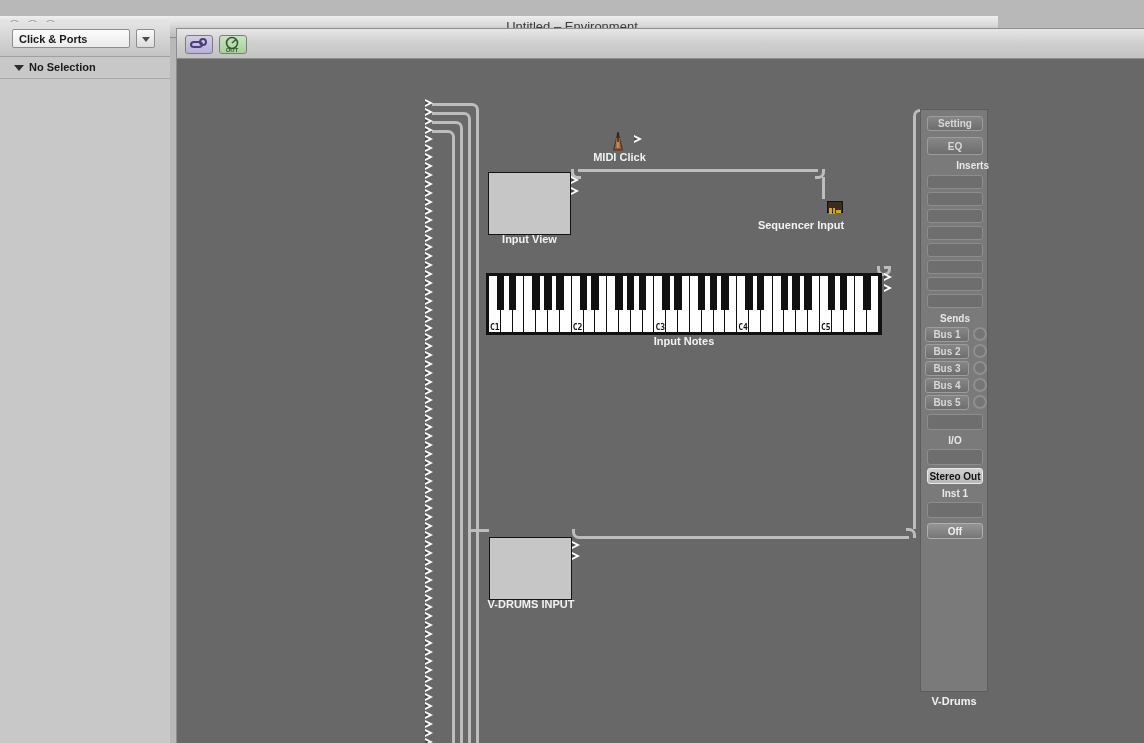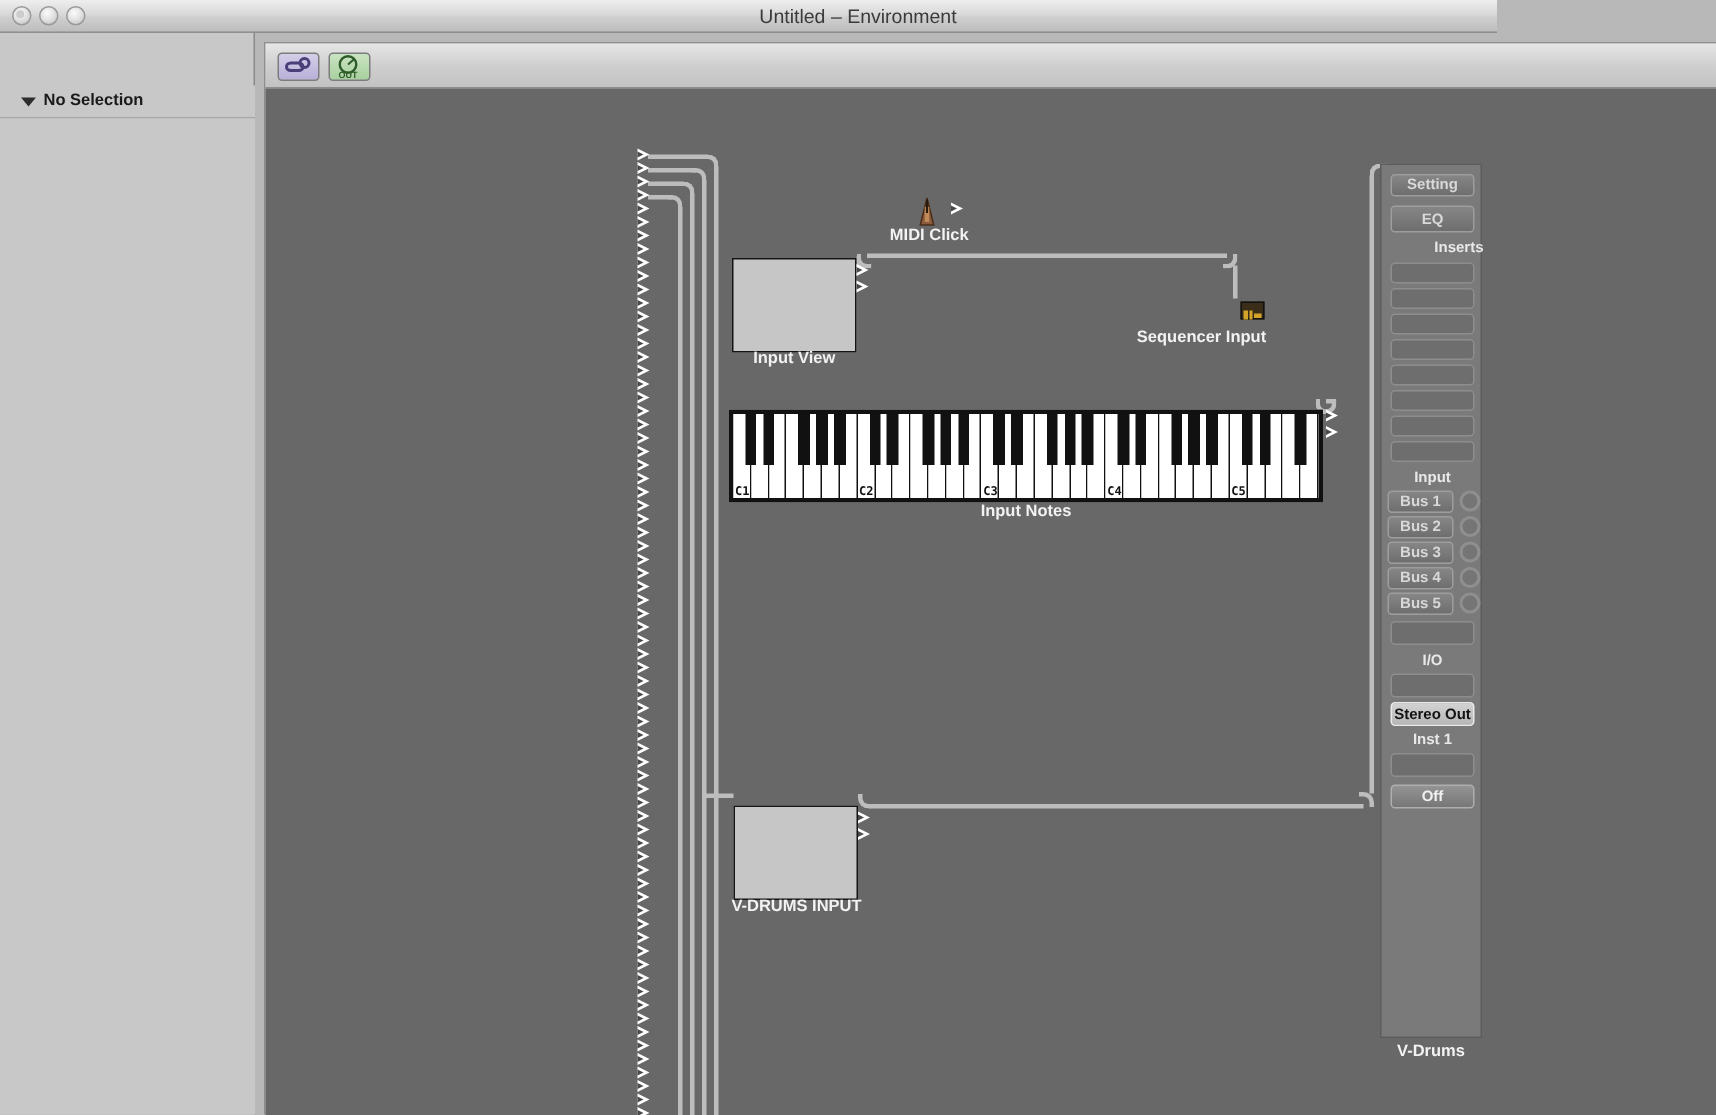--- a/index.html
+++ b/index.html
@@ -5,21 +5,21 @@
   * { box-sizing: border-box; margin: 0; padding: 0; }
   html, body {
     width: 1144px; height: 743px;
     font-family: "Liberation Sans", sans-serif;
     overflow: hidden;
     background: #b8b8b8;
   }
 
   
   #titlebar {
-    position: absolute; left: 0; top: 0; width: 998px; height: 22px;
+    position: absolute; left: 0; top: 16px; width: 998px; height: 22px;
     background: linear-gradient(to bottom, #eeeeee 0%, #d9d9d9 45%, #cfcfcf 55%, #bdbdbd 100%);
     border-bottom: 1px solid #8e8e8e;
   }
   #titlebar .title {
     position: absolute; left: 0; top: 3px; width: 1144px;
     text-align: center; font-size: 13px; color: #3a3a3a;
   }
   .win-buttons { position: absolute; left: 8px; top: 4px; display: flex; gap: 5px; }
   .win-btn {
     width: 13px; height: 13px; border-radius: 50%;
@@ -285,20 +285,26 @@
 <div id="titlebar">
   <div class="win-buttons">
     <div class="win-btn"></div>
     <div class="win-btn"></div>
     <div class="win-btn"></div>
   </div>
   <div class="title">Untitled – Environment</div>
 </div>
 
 <div id="sidebar">
+  <div id="sidebar-top">
+    <div id="layer-select">Click &amp; Ports</div>
+    <div id="layer-popup">
+      <div class="tri"></div>
+    </div>
+  </div>
   <div id="selection-row">
     <div class="disc"></div>
     <div class="lbl">No Selection</div>
   </div>
   <div id="sidebar-body"></div>
 </div>
 
 <div id="editor">
 
   <div id="toolbar">
@@ -535,21 +541,21 @@
       <div class="mx-hdr" style="top:50px;text-align:right;">Inserts</div>
       <div class="mx-slot" style="top:65px;"></div>
       <div class="mx-slot" style="top:82px;"></div>
       <div class="mx-slot" style="top:99px;"></div>
       <div class="mx-slot" style="top:116px;"></div>
       <div class="mx-slot" style="top:133px;"></div>
       <div class="mx-slot" style="top:150px;"></div>
       <div class="mx-slot" style="top:167px;"></div>
       <div class="mx-slot" style="top:184px;"></div>
 
-      <div class="mx-hdr" style="top:203px;">Input</div>
+      <div class="mx-hdr" style="top:203px;">Sends</div>
       <div class="mx-send" style="top:217px;">Bus 1</div>
       <div class="mx-knob-sm" style="top:217px;"></div>
       <div class="mx-send" style="top:234px;">Bus 2</div>
       <div class="mx-knob-sm" style="top:234px;"></div>
       <div class="mx-send" style="top:251px;">Bus 3</div>
       <div class="mx-knob-sm" style="top:251px;"></div>
       <div class="mx-send" style="top:268px;">Bus 4</div>
       <div class="mx-knob-sm" style="top:268px;"></div>
       <div class="mx-send" style="top:285px;">Bus 5</div>
       <div class="mx-knob-sm" style="top:285px;"></div>

